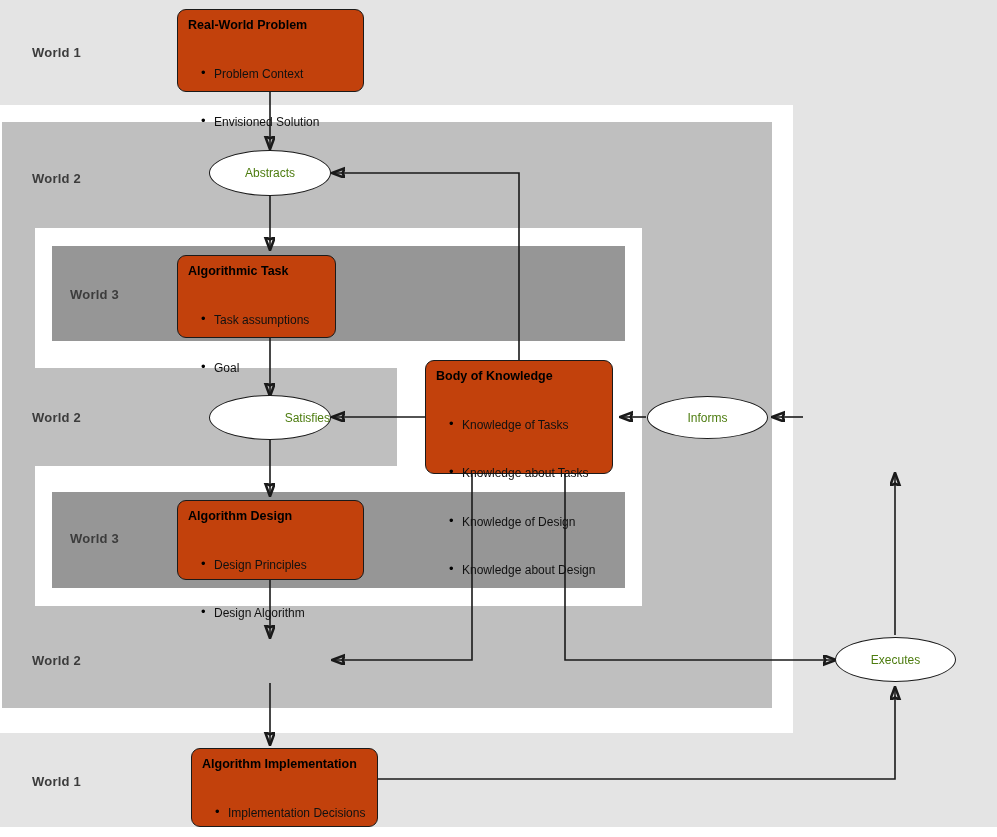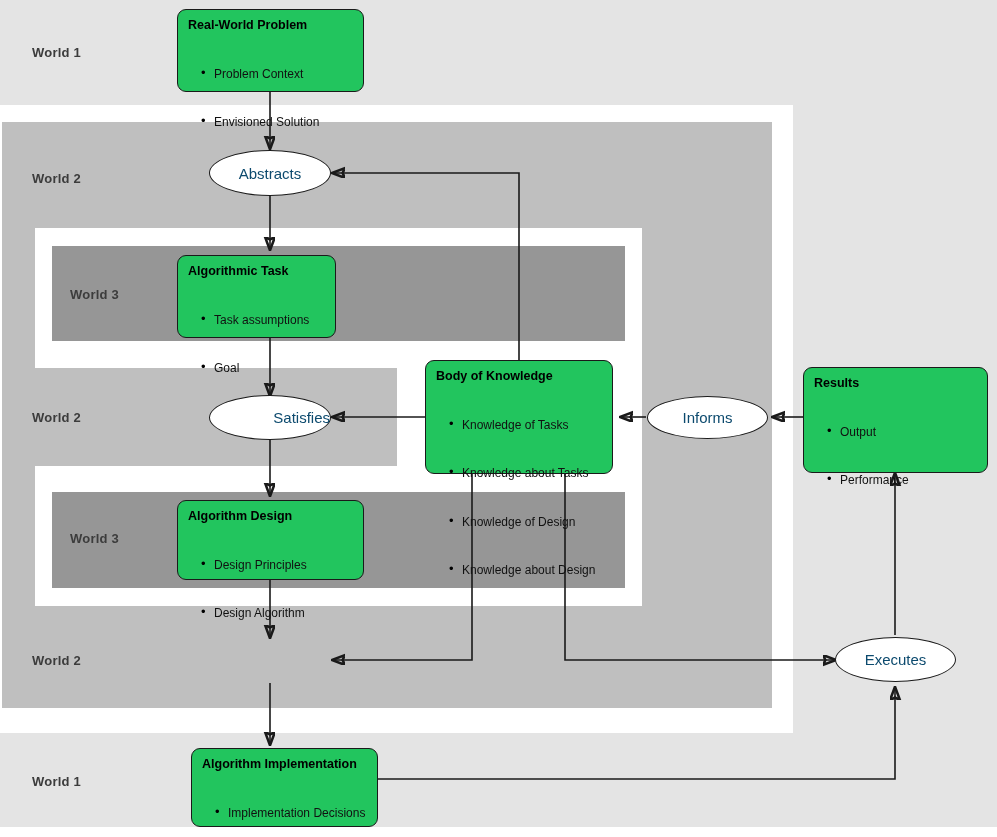--- a/index.html
+++ b/index.html
@@ -17,21 +17,21 @@
     font-size:13px;
     font-weight:bold;
     color:#3c3c3c;
     letter-spacing:.2px;
     white-space:nowrap;
   }
 
   
   .nodebox{
     position:absolute;
-    background:#22c55e;
+    background:#c2410c;
     border:1.6px solid #1a1a1a;
     border-radius:9px;
     box-sizing:border-box;
     padding:8px 10px 8px 10px;
     z-index:40;
   }
   .nodebox .title{
     font-size:12.5px;
     font-weight:bold;
     color:#000;
@@ -62,22 +62,22 @@
   
   .ell{
     position:absolute;
     background:#ffffff;
     border:1.6px solid #1a1a1a;
     border-radius:50%;
     box-sizing:border-box;
     display:flex;
     align-items:center;
     justify-content:center;
-    font-size:15px;
-    color:#0c4a6e;
+    font-size:12px;
+    color:#4d7c0f;
     z-index:40;
   }
 
   
   #wires{position:absolute;left:0;top:0;width:997px;height:837px;z-index:30;}
   #wires line, #wires path, #wires polyline{
     stroke:#1a1a1a;stroke-width:1.6;fill:none;
   }
 </style>
 </head>
@@ -166,27 +166,20 @@
   <div class="nodebox" style="left:425px;top:360px;width:188px;height:114px;">
     <div class="title">Body of Knowledge</div>
     <ul>
       <li>Knowledge of Tasks</li>
       <li>Knowledge about Tasks</li>
       <li>Knowledge of Design</li>
       <li>Knowledge about Design</li>
     </ul>
   </div>
 
-  <div class="nodebox" style="left:803px;top:367px;width:185px;height:106px;">
-    <div class="title">Results</div>
-    <ul>
-      <li>Output</li>
-      <li>Performance</li>
-    </ul>
-  </div>
 
   <div class="nodebox" style="left:177px;top:500px;width:187px;height:80px;">
     <div class="title">Algorithm Design</div>
     <ul>
       <li>Design Principles</li>
       <li>Design Algorithm</li>
     </ul>
   </div>
 
   <div class="nodebox" style="left:191px;top:748px;width:187px;height:79px;">

